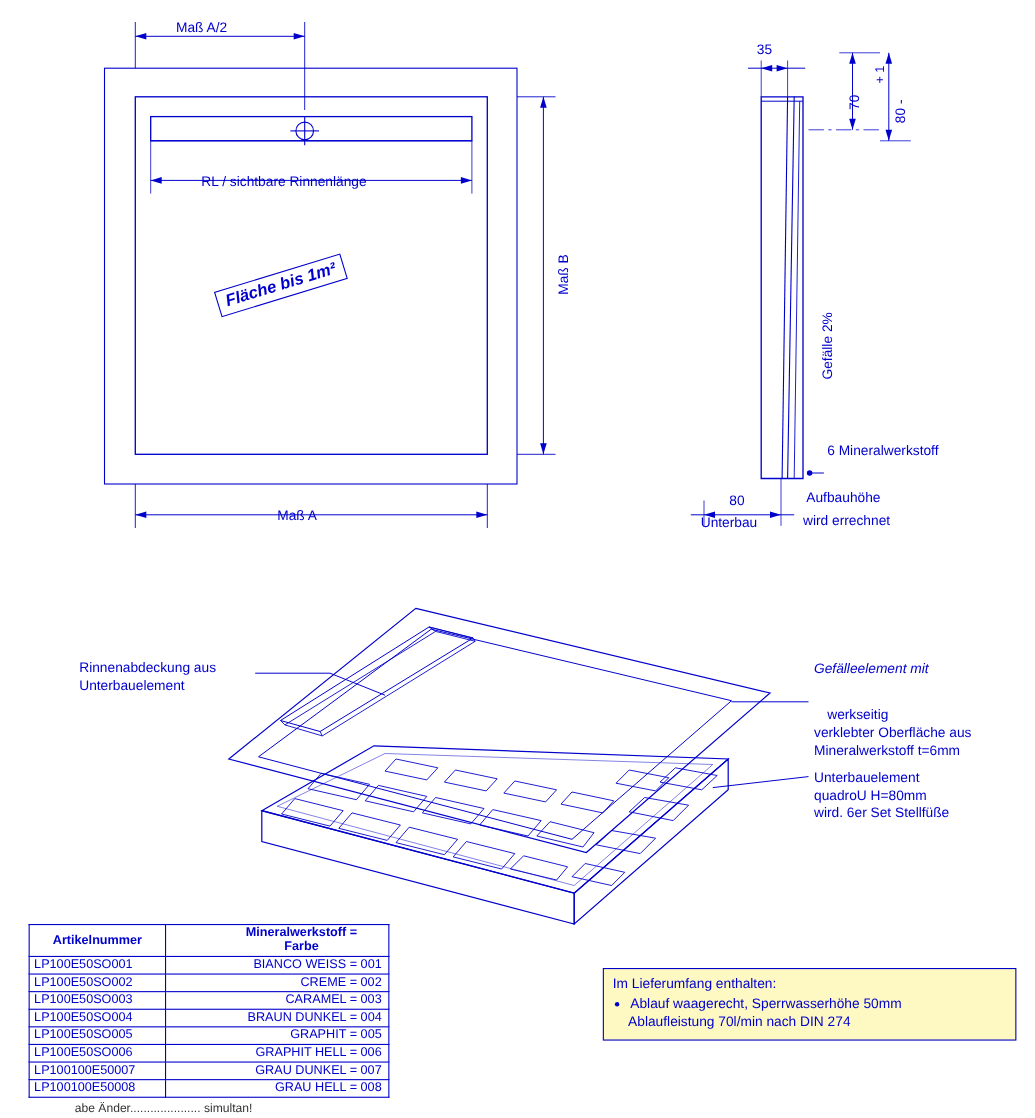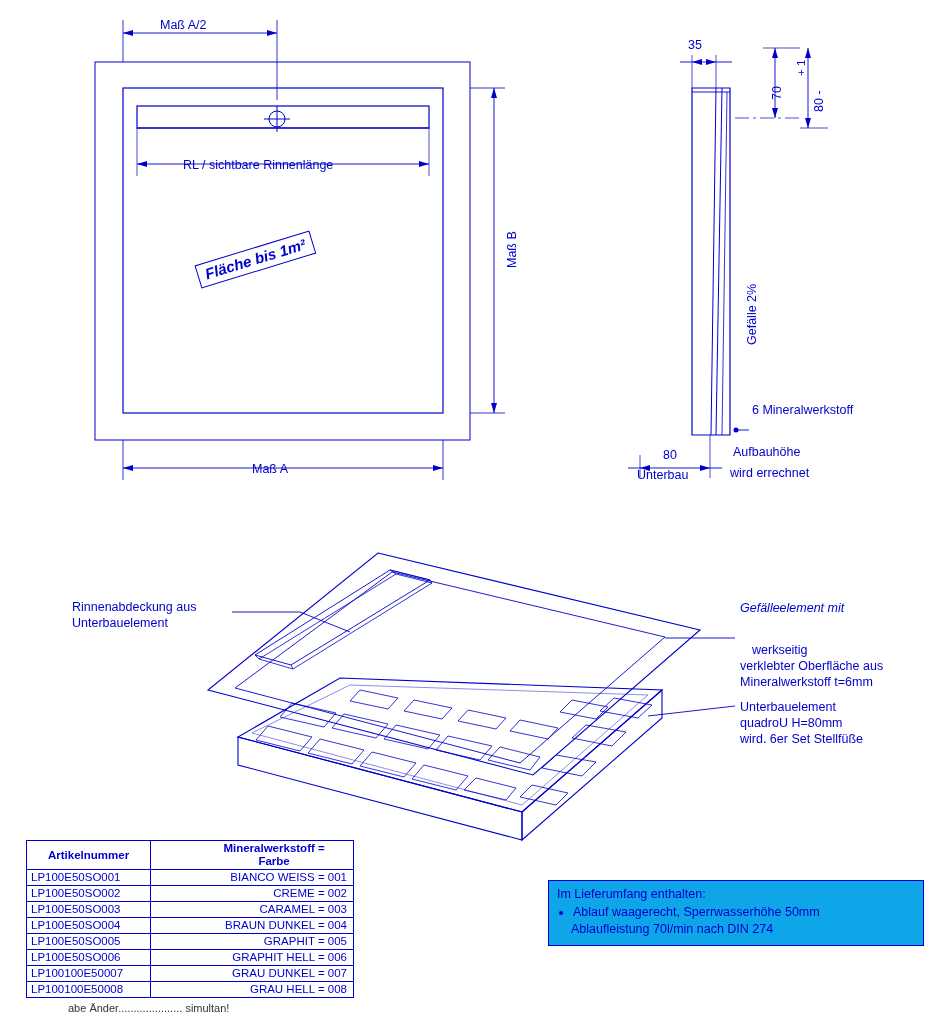--- a/index.html
+++ b/index.html
@@ -70,21 +70,21 @@
   }
   table.parts td.code { text-align: left; }
   table.parts td.color { text-align: right; padding-right: 6px; }
   .infobox {
     position: absolute;
     border: 1.2px solid #0000cc;
     color: #0000cc;
     font-size: 12.5px;
     padding: 5px 8px 7px 8px;
     line-height: 1.35;
-    background: #0ea5e9;
+    background: #fef9c3;
   }
   .infobox ul {
     margin: 1px 0 0 0;
     padding-left: 16px;
   }
   .infobox li { margin: 0; }
   .footer-note {
     position: absolute;
     font-size: 11px;
     color: #333333;

